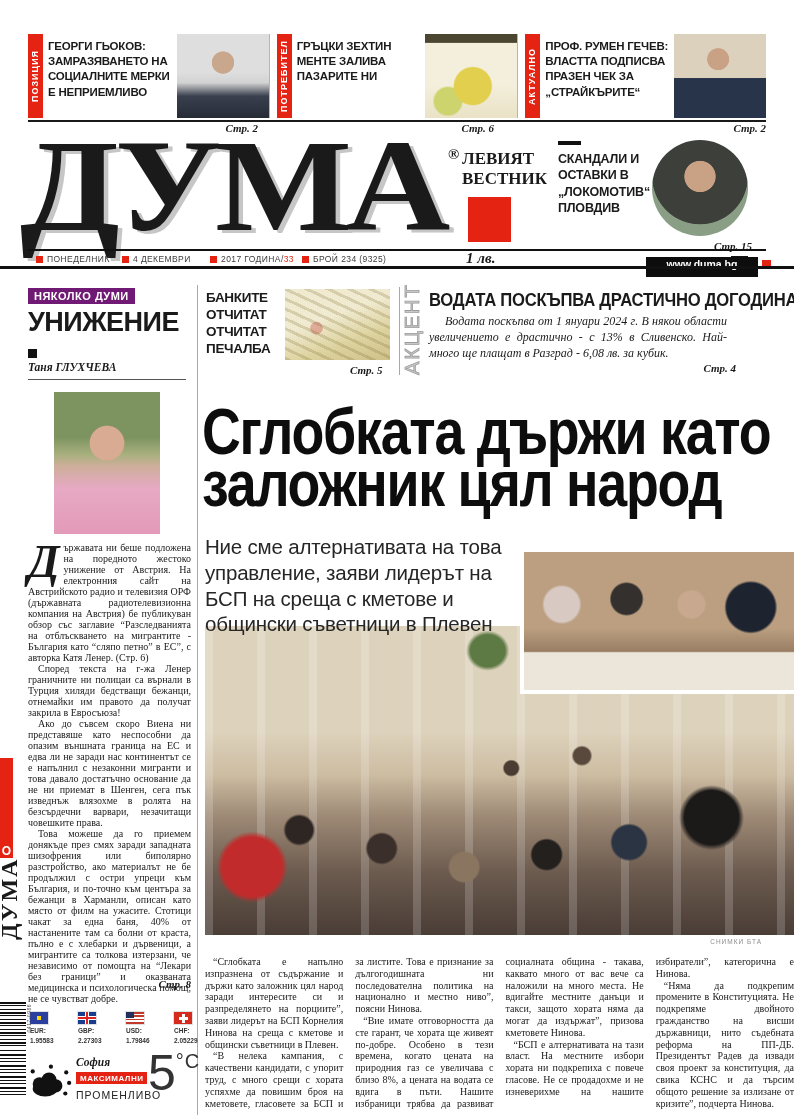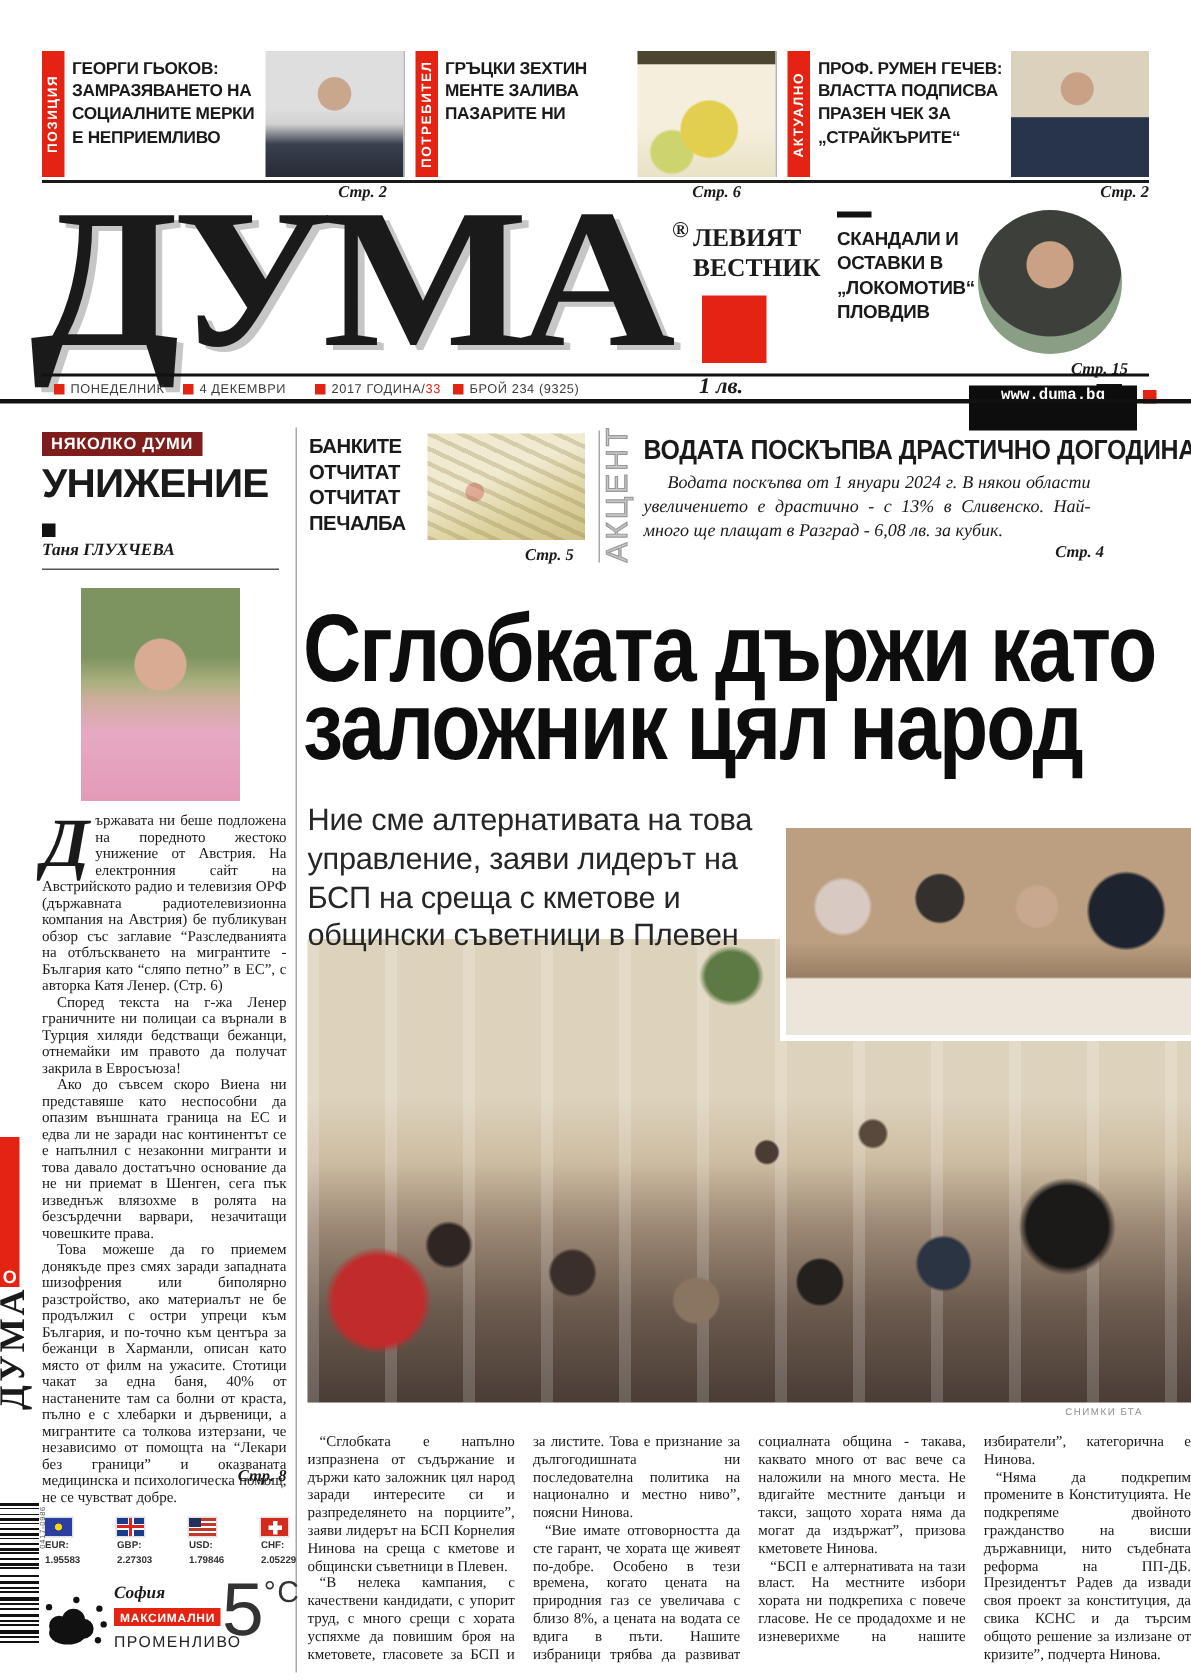--- a/index.html
+++ b/index.html
@@ -45,28 +45,28 @@
   .mh-pref{right:42px;top:240px;}
   .mh-dash2{right:46px;top:256px;width:17px;height:4px;background:#111;}
 
   
   .info-top{left:28px;top:249px;width:738px;border-top:2px solid #111;}
   .info-item{top:254px;font-family:"Liberation Sans",sans-serif;font-size:8.5px;
         color:#3c3c3c;letter-spacing:.4px;white-space:nowrap;}
   .rsq{display:inline-block;width:7px;height:7px;background:#e42313;margin-right:4px;vertical-align:-1px;}
   .red-num{color:#e42313;text-align:center;}
   .price{left:466px;top:250px;font-weight:bold;font-style:italic;font-size:15px;}
-  .sitebox{left:646px;top:257px;width:112px;height:30px;background:#0d0d0d;color:#fff;
-        font-family:Liberation Mono, monospace;font-weight:bold;font-size:10.5px;
+  .sitebox{left:646px;top:257px;width:112px;height:20px;background:#0d0d0d;color:#fff;
+        font-family:Liberation Sans, sans-serif;font-weight:bold;font-size:10.5px;
         text-align:center;line-height:14px;}
   .site-sq{left:762px;top:260px;width:9px;height:9px;background:#e42313;}
   .info-bottom{left:0;top:266px;width:794px;border-top:3px solid #111;}
 
   
-  .rubric{left:28px;top:288px;background:#7f1d1d;color:#fff;font-family:"Liberation Sans",sans-serif;
+  .rubric{left:28px;top:288px;background:#701a75;color:#fff;font-family:"Liberation Sans",sans-serif;
         font-weight:bold;font-size:11px;letter-spacing:.5px;padding:2px 6px;}
   .op-title{left:28px;top:307px;font-family:"Liberation Sans",sans-serif;font-weight:bold;
         font-size:27px;letter-spacing:-.5px;}
   .op-sq{left:28px;top:349px;width:9px;height:9px;background:#111;}
   .op-author{left:28px;top:361px;font-weight:bold;font-style:italic;font-size:11.5px;}
   .op-rule{left:28px;top:379px;width:158px;border-top:1.5px solid #555;}
   .op-photo{left:54px;top:392px;width:106px;height:142px;
         background:radial-gradient(circle at 50% 36%, #d9ab92 0 16%, rgba(0,0,0,0) 17%),
         linear-gradient(180deg,#7d9460 0 32%,#a8b07e 44%,#cdae9a 52%,#e7a9c4 68%,#e39ab8 100%);}
   .op-text{left:28px;top:542px;width:163px;font-size:10px;line-height:11px;text-align:justify;}

